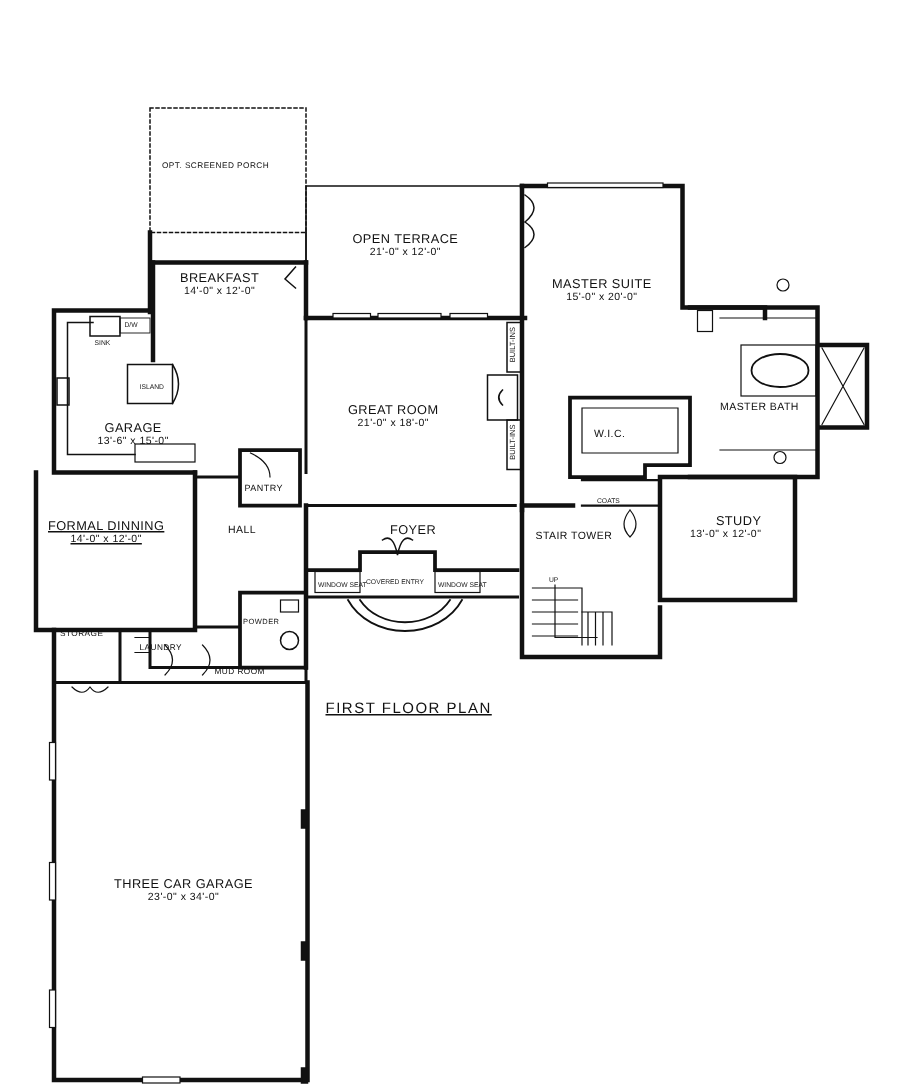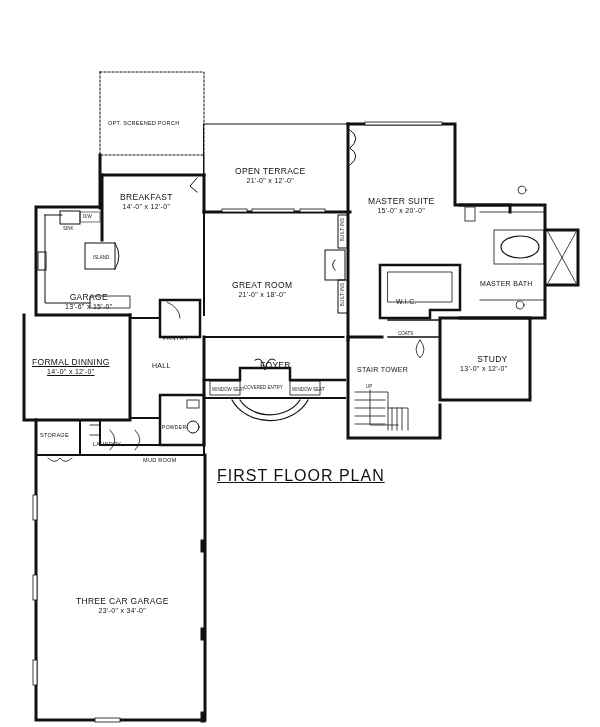--- a/index.html
+++ b/index.html
@@ -1,22 +1,22 @@
 <!DOCTYPE html>
 <html><head>
 <meta charset="utf-8">
 <style>
   html, body { margin:0; padding:0; background:#ffffff; }
   body { width:600px; height:727px; position:relative; overflow:hidden; font-family:"DejaVu Sans", sans-serif; }
   #plan { position:absolute; left:0; top:0; width:600px; height:727px; }
-  .lbl { position:absolute; color:#111; text-align:center; white-space:nowrap; font-family:"Liberation Sans", sans-serif; letter-spacing:0.3px;margin-top:12px; }
+  .lbl { position:absolute; color:#111; text-align:center; white-space:nowrap; font-family:"Liberation Sans", sans-serif; letter-spacing:0.3px; }
   .lbl .name { display:block; font-size:8.5px; }
   .lbl .dim { display:block; font-size:7px; margin-top:1px; }
   .tiny { position:absolute; font-size:4.5px; color:#222; font-family:"Liberation Sans", sans-serif; white-space:nowrap; }
-  .title { position:absolute; left:217px; top:467px; font-size:16px; text-decoration:underline; font-family:"Liberation Sans", sans-serif; letter-spacing:1px; color:#111; }
+  .title { position:absolute; left:217px; top:467px; font-size:10px; text-decoration:underline; font-family:"Liberation Sans", sans-serif; letter-spacing:1px; color:#111; }
   .vert { position:absolute; font-size:5px; writing-mode:vertical-rl; transform:rotate(180deg); font-family:"Liberation Sans", sans-serif; color:#222; }
 </style>
 </head>
 <body>
 
 <svg id="plan" viewBox="0 0 600 727" xmlns="http://www.w3.org/2000/svg">
   <g fill="none" stroke="#111" stroke-linecap="square">
 
     <rect x="100" y="72" width="104" height="83" stroke-dasharray="2,2" stroke-width="1"></rect>
 

